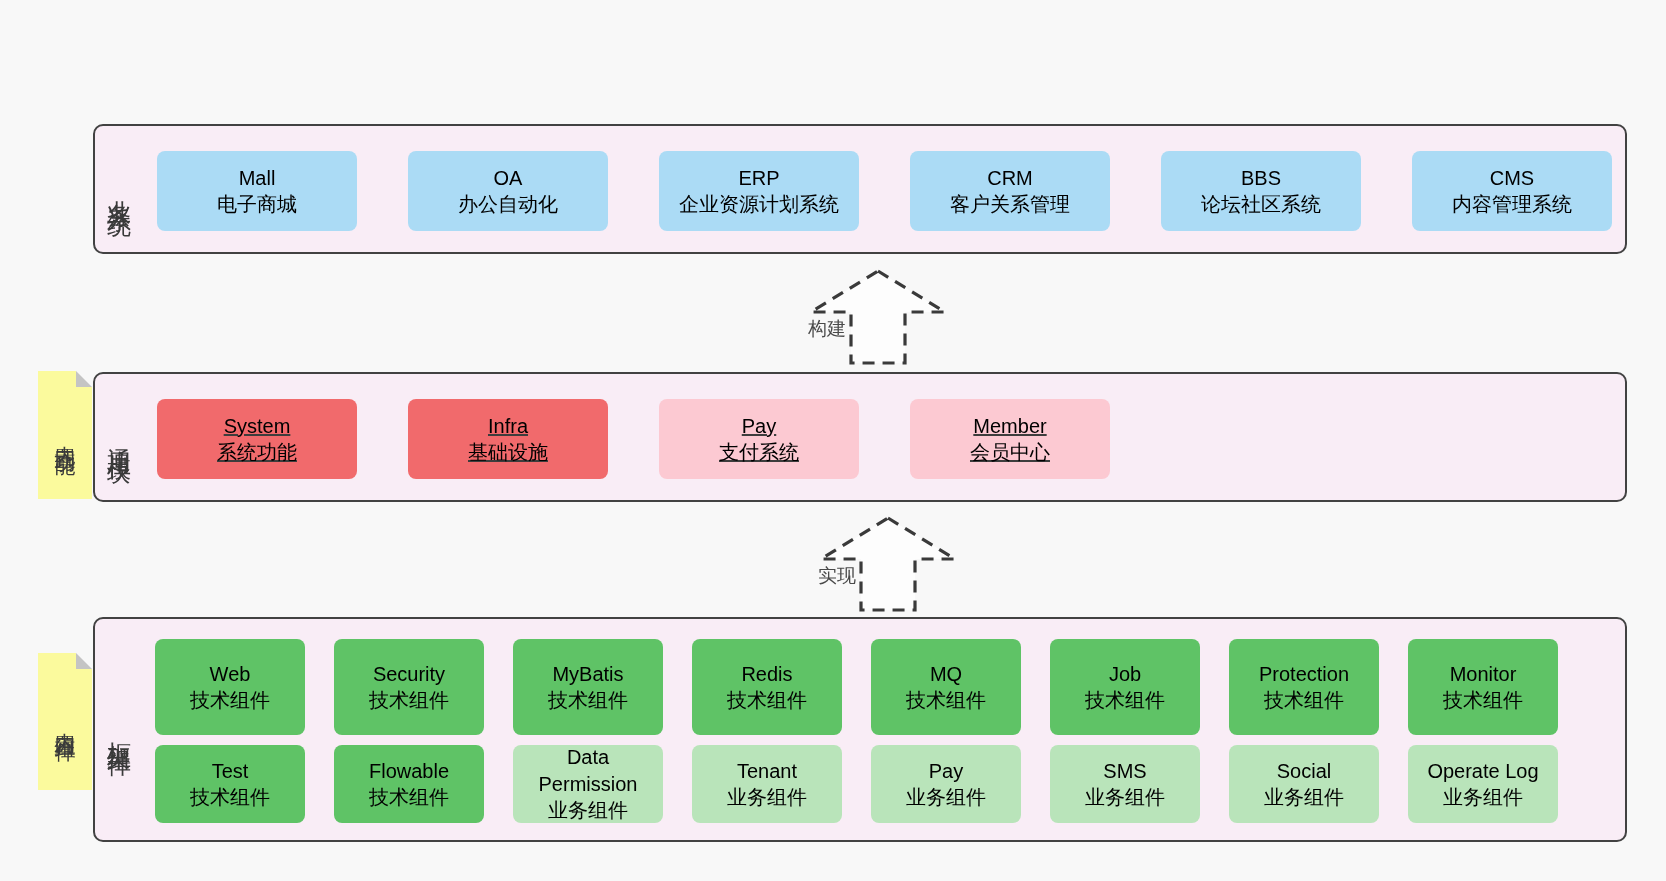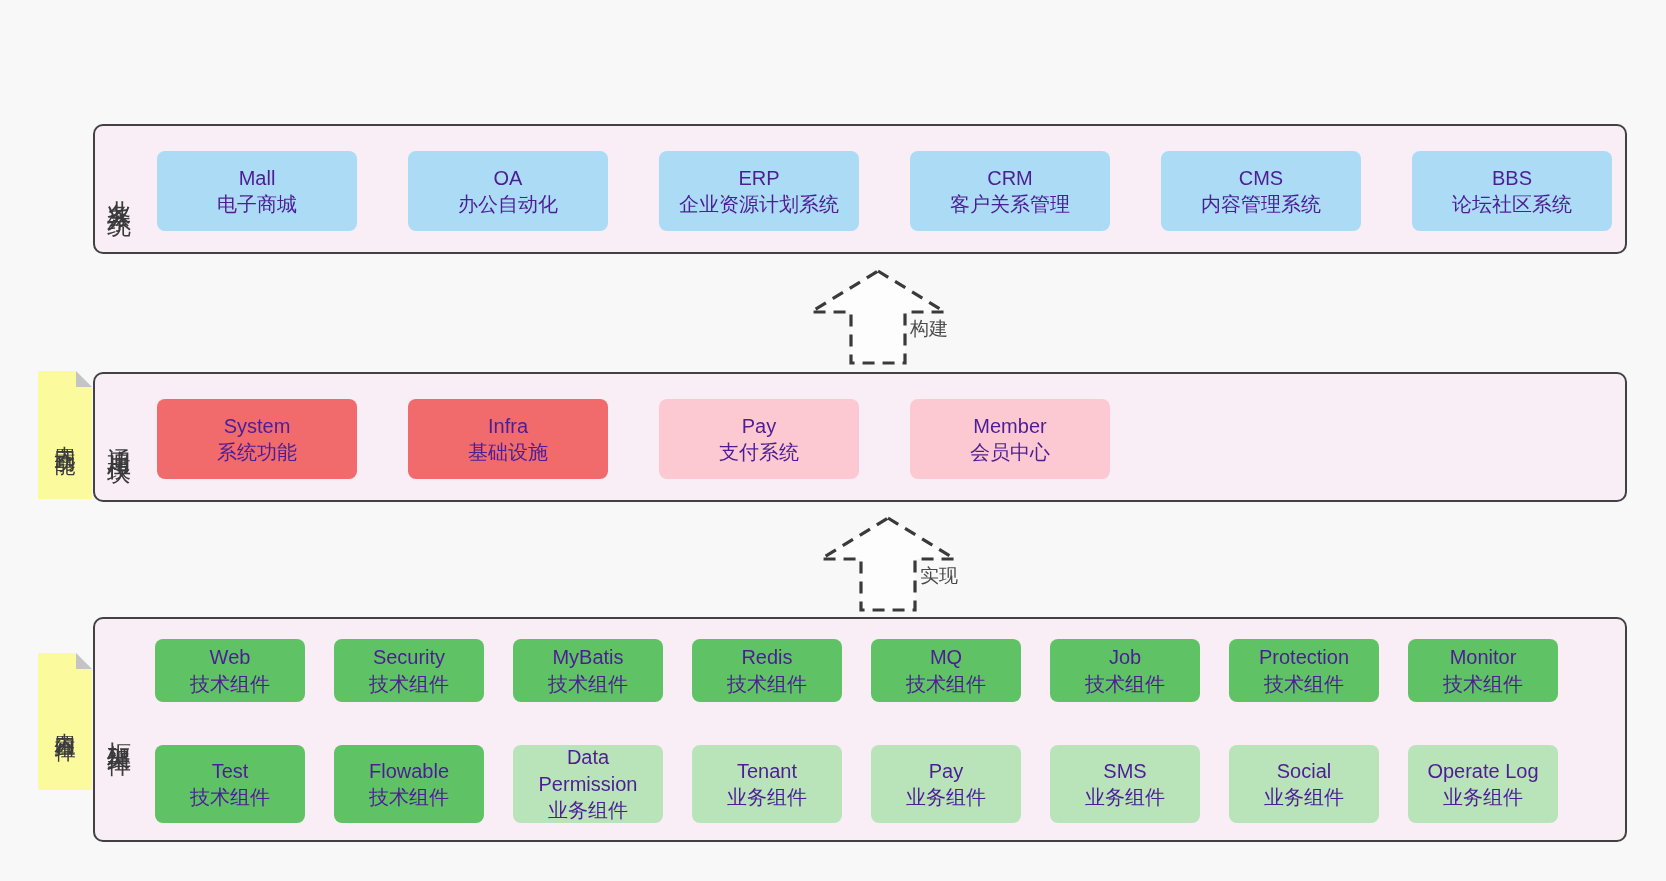--- a/index.html
+++ b/index.html
@@ -30,33 +30,33 @@
     writing-mode:vertical-rl; text-orientation:upright;
     font-size:24px; letter-spacing:4px; color:#3a3a3a;
     white-space:nowrap;
   }
 
   
   .row { position:absolute; display:flex; }
   .row-wide  { left:62px; gap:51px; }
   .row-wide .box { width:200px; }
   .band-1 .row-wide { top:25px; height:80px; }
-  .band-2 .row-wide { top:25px; height:80px; }
+  .band-2 .row-wide { top:25px; height:80px;text-decoration:underline; }
   .row-narrow { left:60px; gap:29px; }
   .row-narrow .box { width:150px; }
-  .band-3 .row-top    { top:20px; height:63px; }
+  .band-3 .row-top    { top:20px; height:96px; }
   .band-3 .row-bottom { top:126px; height:78px; }
 
   .box {
     border-radius:8px;
     display:flex; flex-direction:column;
     justify-content:center; align-items:center;
     text-align:center;
     font-size:20px; line-height:1.32;
-    color:#4c1d95;
+    color:#000000;
     box-sizing:border-box;
     padding:2px 4px;
   }
   .blue        { background:#abdbf5; }
   .red         { background:#f16a6c; }
   .pink        { background:#fcc9d2; }
   .green       { background:#5fc366; }
   .green-light { background:#b9e4ba; }
 
   
@@ -77,21 +77,21 @@
     font-size:21px; letter-spacing:3px; color:#3a3a3a;
   }
 
   
   .arrow { position:absolute; width:140px; height:98px; }
   .arrow-1 { left:808px; top:268px; }
   .arrow-2 { left:818px; top:515px; }
   .arrow svg { display:block; width:140px; height:98px; }
   .arrow-label {
     position:absolute; left:0; right:0; top:48px;
-    text-align:right; font-size:19px; color:#4a4a4a;
+    text-align:left; font-size:19px; color:#4a4a4a;
   }
 </style>
 </head>
 <body>
 
 <div class="stage">
 
   <div class="band band-1">
     <div class="band-label">业务系统</div>
     <div class="row row-wide">
@@ -105,26 +105,26 @@
       </div>
       <div class="box blue">
         <div>ERP</div>
         <div>企业资源计划系统</div>
       </div>
       <div class="box blue">
         <div>CRM</div>
         <div>客户关系管理</div>
       </div>
       <div class="box blue">
+        <div>BBS</div>
+        <div>论坛社区系统</div>
+      </div>
+      <div class="box blue">
         <div>CMS</div>
         <div>内容管理系统</div>
-      </div>
-      <div class="box blue">
-        <div>BBS</div>
-        <div>论坛社区系统</div>
       </div>
     </div>
   </div>
 
   <div class="arrow arrow-1">
     <svg viewBox="0 0 140 98">
       <polygon points="70,3 137,44 97,44 97,95 43,95 43,44 3,44" fill="#fdfdfd" stroke="#3a3a3a" stroke-width="3.2" stroke-dasharray="12 8" stroke-linejoin="miter"></polygon>
     </svg>
     <div class="arrow-label">构建</div>
   </div>

